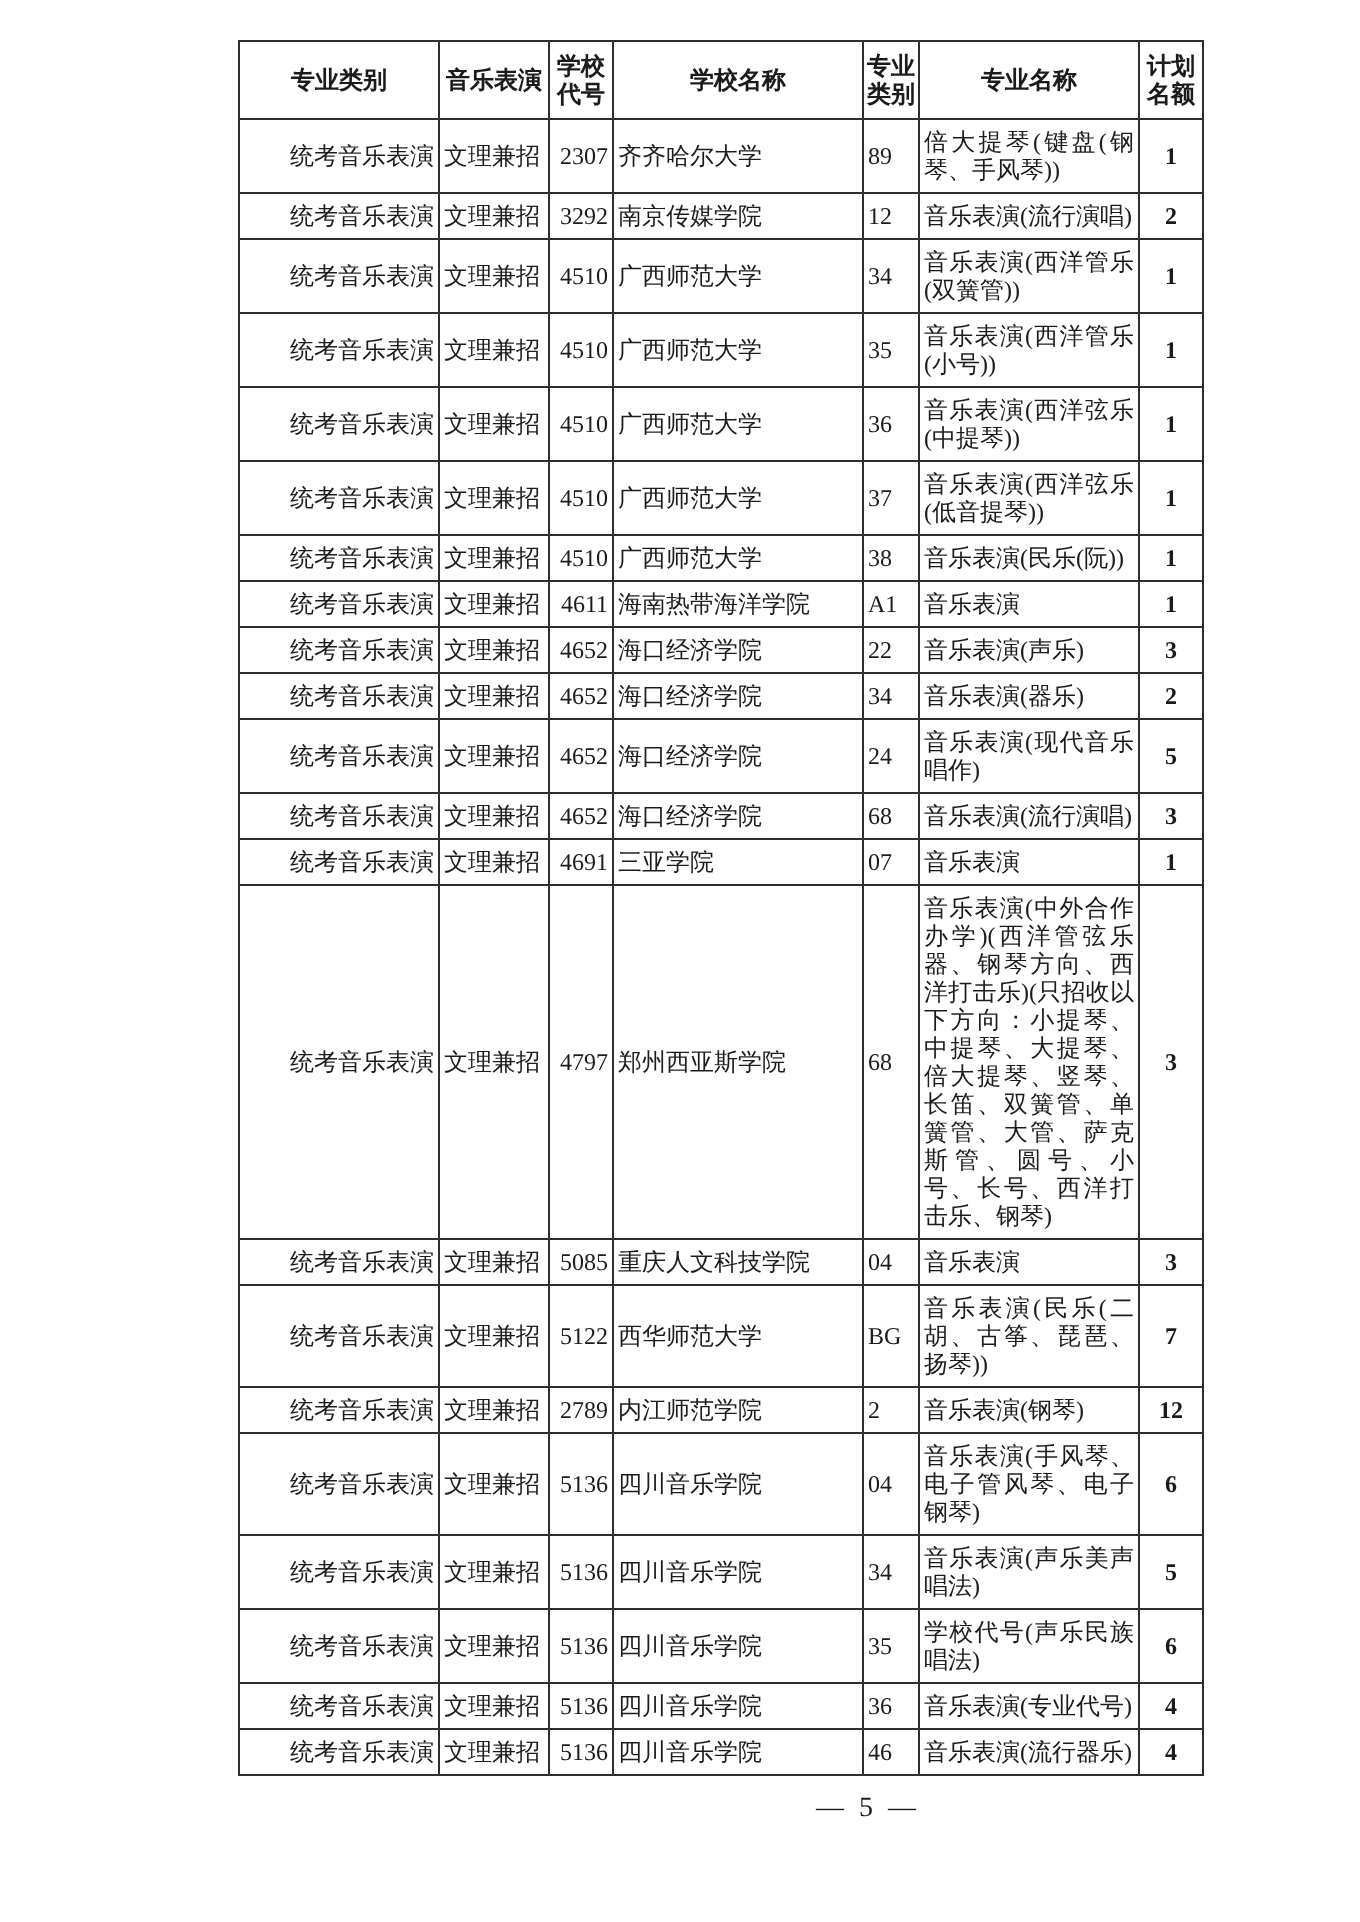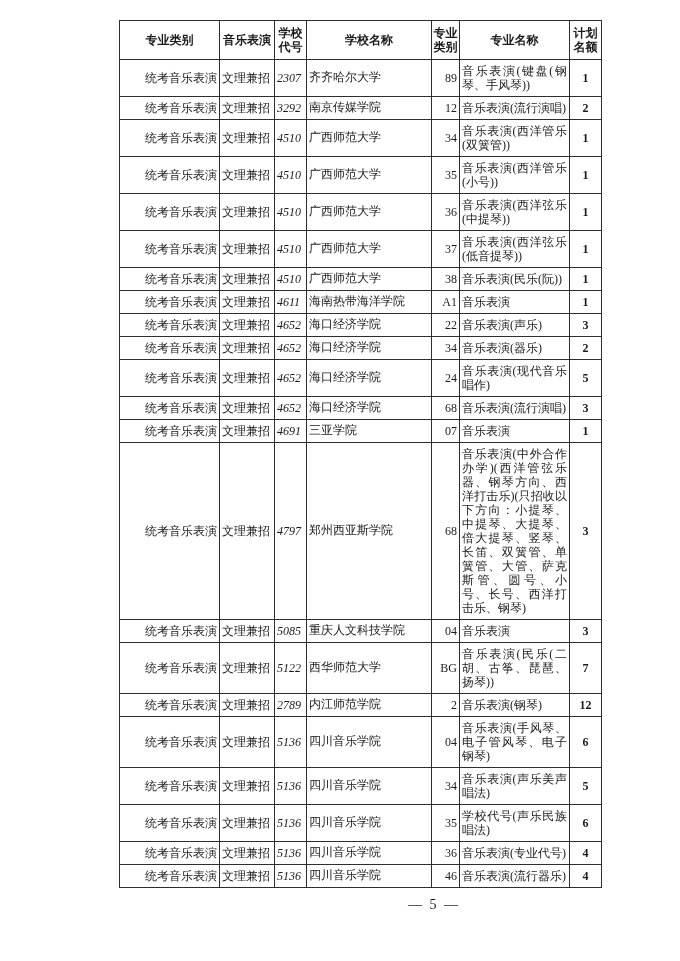--- a/index.html
+++ b/index.html
@@ -34,23 +34,23 @@
     word-break:break-all;
     overflow:hidden;
   }
   table.admissions th {
     font-weight:bold;
     text-align:center;
     padding:5px 1px;
   }
   td.c-cat    { text-align:right; }
   td.c-sci    { text-align:left; }
-  td.c-code   { text-align:left;font-style:italic; }
-  td.c-school { text-align:left; padding-left:4px;font-family:Liberation Mono, monospace; }
-  td.c-mcode  { text-align:right; }
+  td.c-code   { text-align:right; }
+  td.c-school { text-align:left; padding-left:4px; }
+  td.c-mcode  { text-align:left; }
   td.c-major  { text-align:justify; text-justify:inter-character; text-align-last:left; padding-left:4px; padding-right:3px; }
   td.c-quota  { text-align:center; font-weight:bold; }
   .page-number {
     position:absolute;
     top:897px;
     right:104px;
     font-size:14px;
     line-height:16px;
     color:#1b1b1b;
     letter-spacing:2px;
@@ -83,21 +83,21 @@
         <th>计划名额</th>
       </tr>
     </thead>
     <tbody id="table-body">
     <tr>
           <td class="c-cat">统考音乐表演</td>
           <td class="c-sci">文理兼招</td>
           <td class="c-code">2307</td>
           <td class="c-school">齐齐哈尔大学</td>
           <td class="c-mcode">89</td>
-          <td class="c-major">音乐表演(键盘(钢琴、手风琴))</td>
+          <td class="c-major">倍大提琴(键盘(钢琴、手风琴))</td>
           <td class="c-quota">1</td>
         </tr>
         <tr>
           <td class="c-cat">统考音乐表演</td>
           <td class="c-sci">文理兼招</td>
           <td class="c-code">3292</td>
           <td class="c-school">南京传媒学院</td>
           <td class="c-mcode">12</td>
           <td class="c-major">音乐表演(流行演唱)</td>
           <td class="c-quota">2</td>

